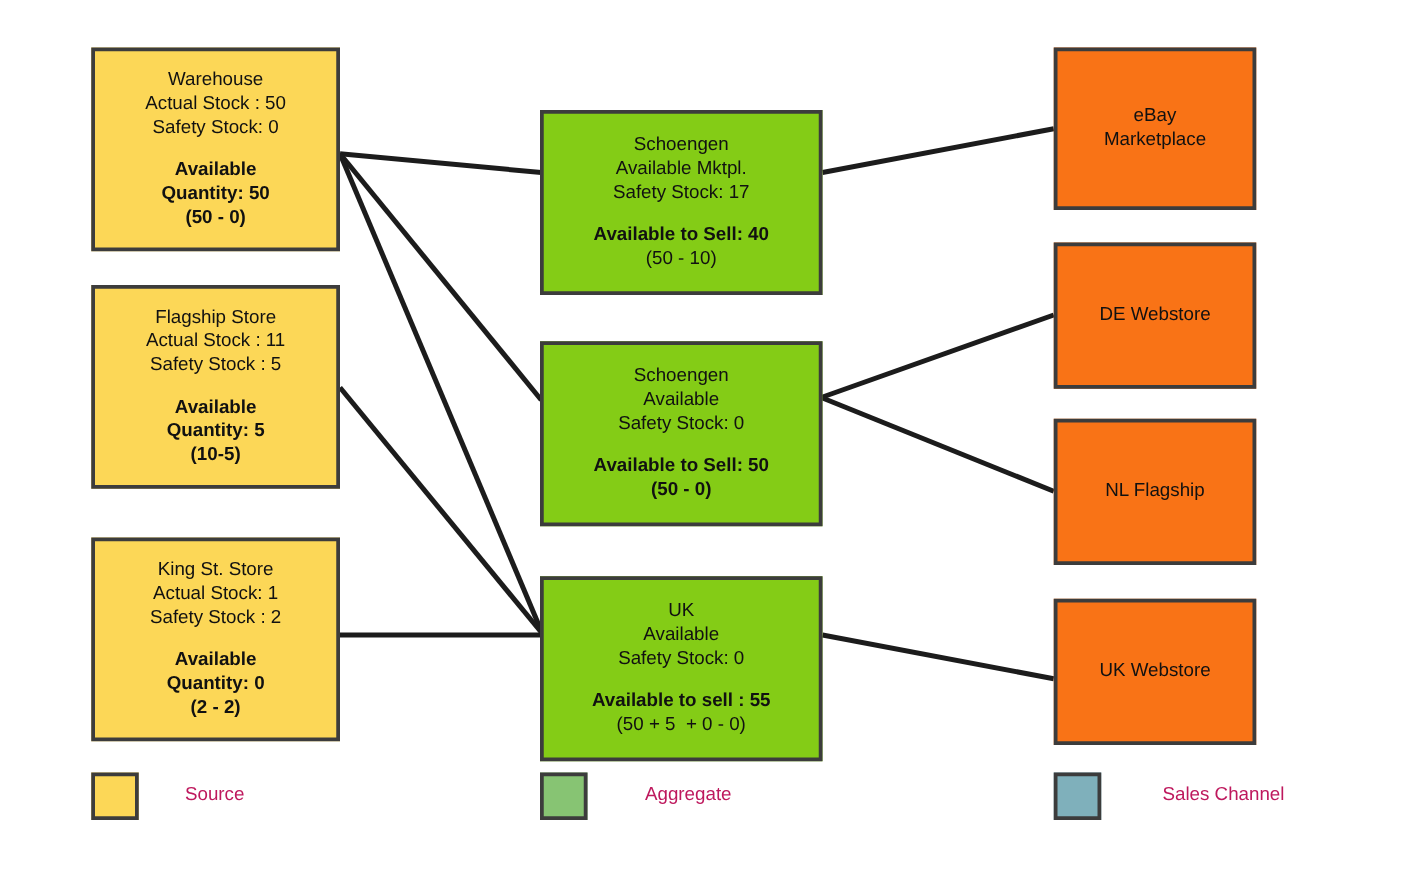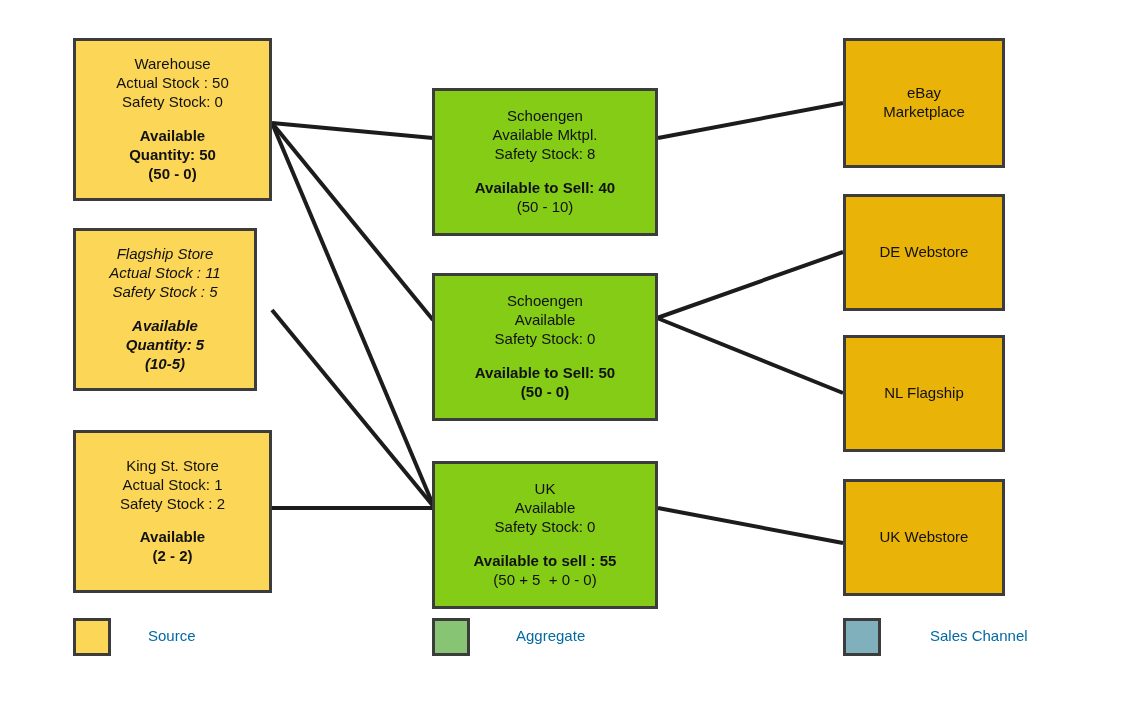--- a/index.html
+++ b/index.html
@@ -37,21 +37,21 @@
     flex-direction: column;
     align-items: center;
     justify-content: center;
     text-align: center;
     z-index: 2;
     line-height: 1.26;
     font-size: 15px;
   }
   .node.source    { background: #fcd757; }
   .node.aggregate { background: #84cc16; margin-top: 24px; }
-  .node.channel   { background: #eab308; }
+  .node.channel   { background: #f97316; }
 
   .node .lines {
     width: 100%;
     padding: 0 6px;
     box-sizing: border-box;
   }
   .node .ln { display: block; white-space: pre; }
   .node .ln.bold { font-weight: bold; }
   .node .spacer { display: block; height: 15px; }
 
@@ -63,21 +63,21 @@
     height: 38px;
     border: 3px solid #3c3c3c;
     z-index: 2;
   }
   .legend-swatch.source    { background: #fcd757; }
   .legend-swatch.aggregate { background: #87c473; }
   .legend-swatch.channel   { background: #7fb0bb; }
   .legend-label {
     position: absolute;
     font-size: 15px;
-    color: #0369a1;
+    color: #be185d;
     white-space: nowrap;
     z-index: 2;
   }
 </style>
 </head>
 <body>
 
 <div id="canvas">
 
   <svg id="edge-layer" viewBox="0 0 1122 715" width="1122" height="715" xmlns="http://www.w3.org/2000/svg">
@@ -103,48 +103,49 @@
         <span class="ln">Warehouse</span>
         <span class="ln">Actual Stock : 50</span>
         <span class="ln">Safety Stock: 0</span>
         <span class="spacer"></span>
         <span class="ln bold">Available</span>
         <span class="ln bold">Quantity: 50</span>
         <span class="ln bold">(50 - 0)</span>
       </div>
   </div>
 
-  <div class="node source" style="left:73px; top:228px; width:184px; height:163px;font-style:italic;">
+  <div class="node source" style="left:73px; top:228px; width:199px; height:163px;">
     <div class="lines">
         <span class="ln">Flagship Store</span>
         <span class="ln">Actual Stock : 11</span>
         <span class="ln">Safety Stock : 5</span>
         <span class="spacer"></span>
         <span class="ln bold">Available</span>
         <span class="ln bold">Quantity: 5</span>
         <span class="ln bold">(10-5)</span>
       </div>
   </div>
 
   <div class="node source" style="left:73px; top:430px; width:199px; height:163px;">
     <div class="lines">
         <span class="ln">King St. Store</span>
         <span class="ln">Actual Stock: 1</span>
         <span class="ln">Safety Stock : 2</span>
         <span class="spacer"></span>
         <span class="ln bold">Available</span>
+        <span class="ln bold">Quantity: 0</span>
         <span class="ln bold">(2 - 2)</span>
       </div>
   </div>
 
   <div class="node aggregate" style="left:432px; top:64px; width:226px; height:148px;">
     <div class="lines">
         <span class="ln">Schoengen</span>
         <span class="ln">Available Mktpl.</span>
-        <span class="ln">Safety Stock: 8</span>
+        <span class="ln">Safety Stock: 17</span>
         <span class="spacer"></span>
         <span class="ln bold">Available to Sell: 40</span>
         <span class="ln">(50 - 10)</span>
       </div>
   </div>
 
   <div class="node aggregate" style="left:432px; top:249px; width:226px; height:148px;">
     <div class="lines">
         <span class="ln">Schoengen</span>
         <span class="ln">Available</span>

